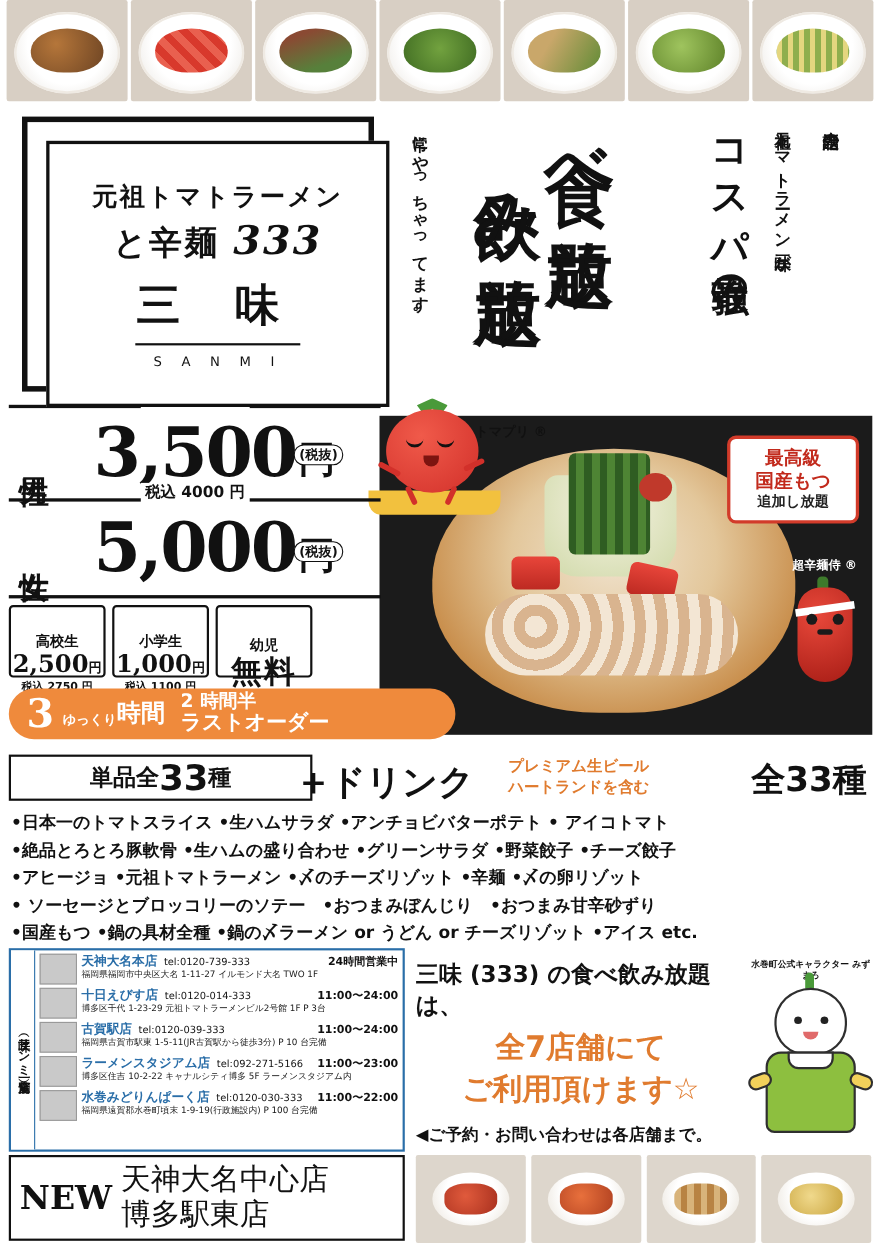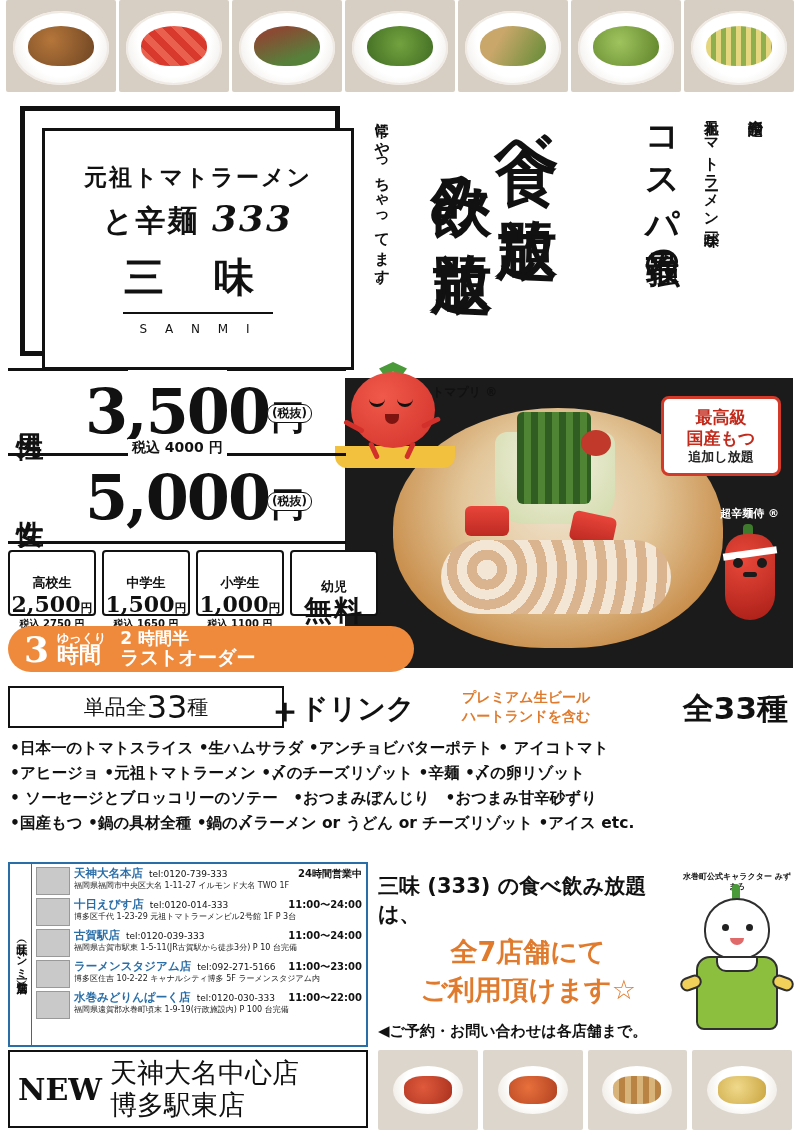--- a/index.html
+++ b/index.html
@@ -130,21 +130,21 @@
   .kid .k-amt .y { font-size: 12px; }
   .kid .k-tax { font-size: 10px; font-weight: 700; }
   .kid.free .k-amt { font-size: 28px; letter-spacing: 2px; }
 
   .time-bar {
     position: absolute; left: 8px; top: 258px; width: 406px; height: 46px;
     background: #ef8a3c; border-radius: 23px; display: flex; align-items: center;
     padding-left: 16px; color: #fff; gap: 8px;
   }
   .time-bar .t-num { font-size: 36px; font-weight: 700; font-family: "DejaVu Serif", serif; }
-  .time-bar .t-stack { display: flex; flex-direction: column; line-height: 1.0; }
+  .time-bar .t-stack { display: flex; line-height: 1.0; align-items: flex-end; }
   .time-bar .t-small { font-size: 12px; font-weight: 700; }
   .time-bar .t-main { font-size: 22px; font-weight: 700; }
   .time-bar .t-lo { display: flex; flex-direction: column; line-height: 1.05; margin-left: 6px; }
   .time-bar .t-lo .a { font-size: 17px; font-weight: 700; }
   .time-bar .t-lo .b { font-size: 19px; font-weight: 700; }
 
   
   .tomato { position: absolute; left: 345px; top: -14px; width: 96px; height: 120px; }
   .tomato .body {
     position: absolute; left: 6px; top: 18px; width: 84px; height: 76px; border-radius: 50%;
@@ -227,26 +227,26 @@
   .chili .ceye { position: absolute; width: 10px; height: 10px; background: #1b1b1b; border-radius: 50%; top: 0; }
   .chili .ceye.l { left: 0; } .chili .ceye.r { right: 0; }
   .chili .cmouth { position: absolute; left: 10px; top: 14px; width: 14px; height: 5px; background: #1b1b1b; border-radius: 3px; }
   .chili .cband { position: absolute; left: 10px; top: 26px; width: 54px; height: 7px; background: #fff; transform: rotate(-8deg); }
 
   
   .menu-head { position: absolute; top: 686px; left: 0; width: 800px; height: 48px; }
   .menu-head .box {
     position: absolute; left: 8px; top: 0; width: 276px; height: 42px;
     border: 2.5px solid #111; display: flex; align-items: center; justify-content: center;
-    font-weight: 400;
+    font-weight: 700;
   }
   .menu-head .box .small { font-size: 21px; }
   .menu-head .box .big { font-size: 32px; }
   .menu-head .plus { position: absolute; left: 268px; top: 2px; font-size: 34px; font-weight: 700; }
-  .menu-head .drink { position: absolute; left: 300px; top: 4px; font-size: 28px; font-weight: 700; }
+  .menu-head .drink { position: absolute; left: 300px; top: 4px; font-size: 32px; font-weight: 700; }
   .menu-head .prem {
     position: absolute; left: 462px; top: 2px; font-size: 14px; color: #e07b2e;
     font-weight: 700; line-height: 1.35;
   }
   .menu-head .all33 { position: absolute; right: 12px; top: 2px; font-size: 31px; font-weight: 700; }
 
   .menu-list {
     position: absolute; top: 736px; left: 10px; width: 780px;
     font-size: 15.5px; line-height: 1.62; font-weight: 700;
   }
@@ -447,27 +447,20 @@
 
     <div class="kids">
       <div class="kid">
         <div class="k-label">高校生</div>
         <div class="k-amt">
           <span>2,500</span><span class="y">円</span>
         </div>
         <div class="k-tax">税込 2750 円</div>
       </div>
       <div class="kid">
-        <div class="k-label">中学生</div>
-        <div class="k-amt">
-          <span>1,500</span><span class="y">円</span>
-        </div>
-        <div class="k-tax">税込 1650 円</div>
-      </div>
-      <div class="kid">
         <div class="k-label">小学生</div>
         <div class="k-amt">
           <span>1,000</span><span class="y">円</span>
         </div>
         <div class="k-tax">税込 1100 円</div>
       </div>
       <div class="kid free">
         <div class="k-label">幼児</div>
         <div class="k-amt">
           <span>無料</span>
@@ -498,20 +491,21 @@
     <div class="drink">ドリンク</div>
     <div class="prem">
       <div>プレミアム生ビール</div>
       <div>ハートランドを含む</div>
     </div>
     <div class="all33">全33種</div>
   </div>
 
   <div class="menu-list">
     <div>•日本一のトマトスライス •生ハムサラダ •アンチョビバターポテト • アイコトマト</div>
+    <div>•絶品とろとろ豚軟骨 •生ハムの盛り合わせ •グリーンサラダ •野菜餃子 •チーズ餃子</div>
     <div>•アヒージョ •元祖トマトラーメン •〆のチーズリゾット •辛麺 •〆の卵リゾット</div>
     <div>• ソーセージとブロッコリーのソテー　•おつまみぼんじり　•おつまみ甘辛砂ずり</div>
     <div>•国産もつ •鍋の具材全種 •鍋の〆ラーメン or うどん or チーズリゾット •アイス etc.</div>
   </div>
 
   <div class="shops">
     <div class="side">
       <span>三味（サンミ）店舗一覧</span>
     </div>
     <div class="list">

